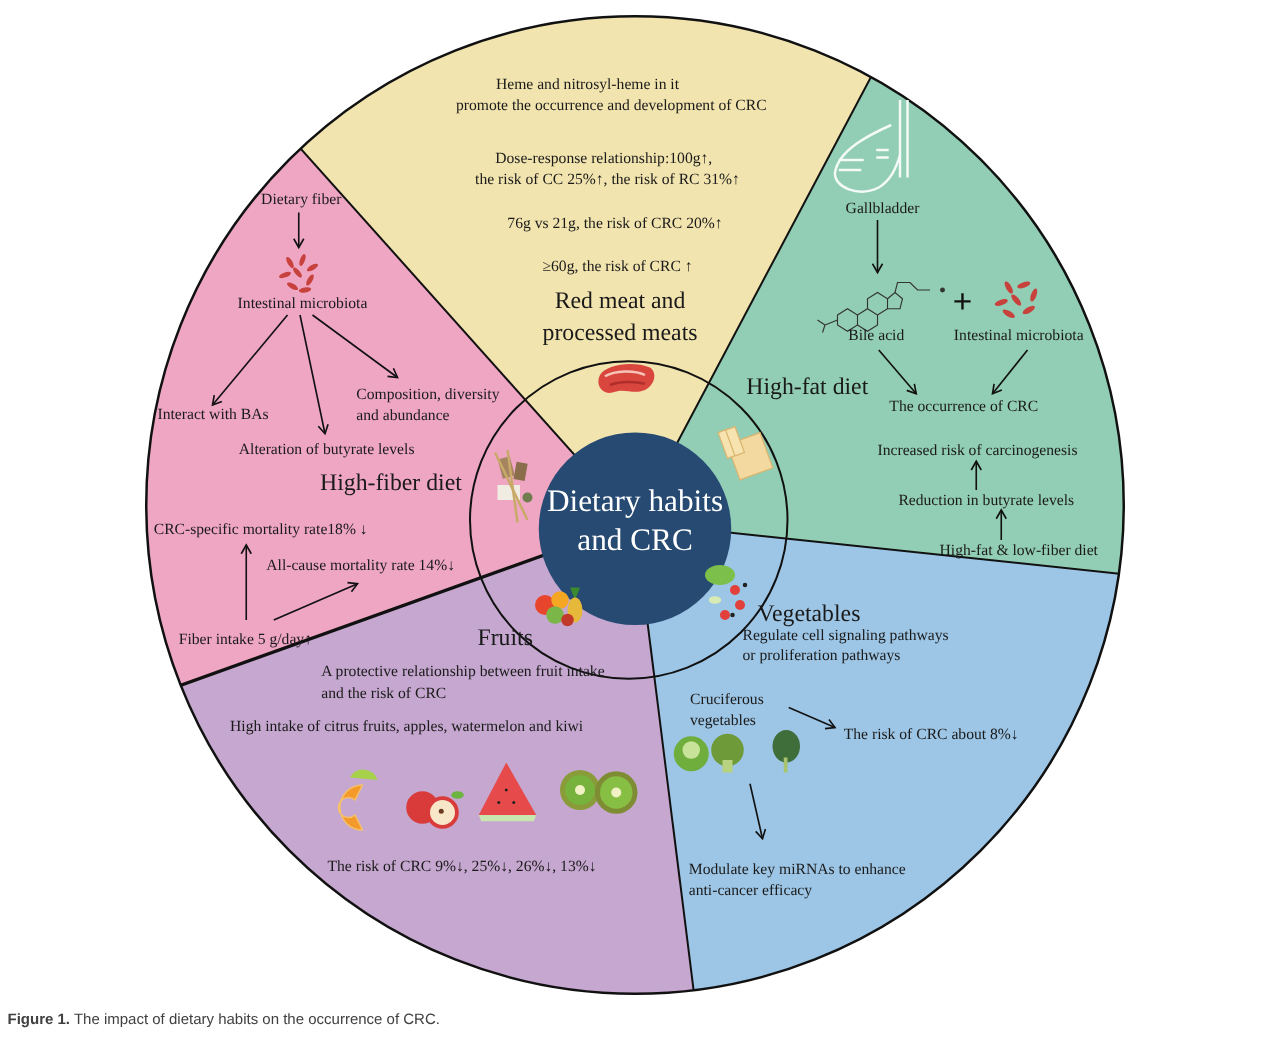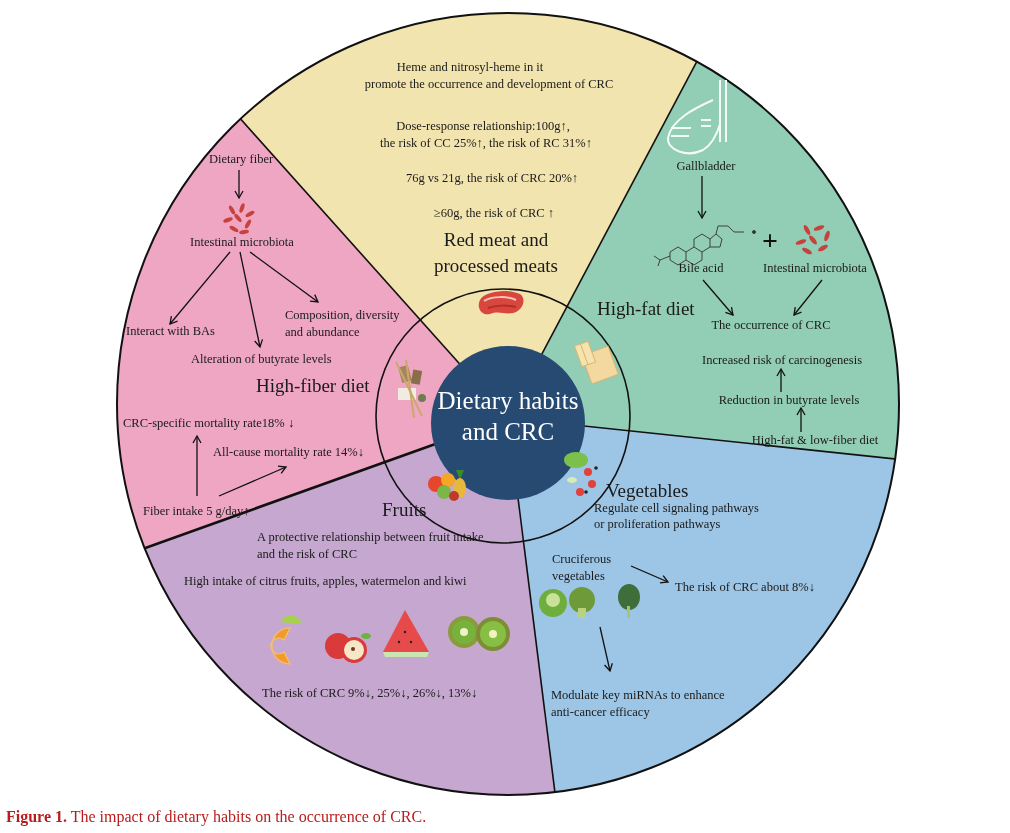--- a/index.html
+++ b/index.html
@@ -3,21 +3,21 @@
 <meta charset="utf-8">
 <style>
   html, body { margin:0; padding:0; background:#ffffff; }
   body { width:1010px; height:833px; position:relative; overflow:hidden; font-family:"Liberation Serif", "DejaVu Serif", serif; color:#1a1a1a; }
   #stage { position:absolute; left:0; top:0; width:1010px; height:833px; }
   svg text { font-family:"Liberation Serif", "DejaVu Serif", serif; }
   .t { font-size:12.5px; fill:#1a1a1a; }
   .title { font-size:19px; fill:#1a1a1a; }
   .center-text { font-size:25px; fill:#ffffff; }
   .arrow { stroke:#111; stroke-width:1.3; fill:none; marker-end:url(#ah); }
-  .caption { position:absolute; left:6px; top:808px; font-family:Liberation Serif, serif; font-size:16px; color:#b91c1c; }
+  .caption { position:absolute; left:6px; top:808px; font-family:Liberation Sans, sans-serif; font-size:12px; color:#404040; }
   .caption b { font-weight:bold; }
 </style>
 </head>
 <body>
 
 <svg id="stage" width="1010" height="833" viewBox="0 0 1010 833">
   <defs>
     <marker id="ah" markerWidth="10" markerHeight="10" refX="8" refY="5" orient="auto" markerUnits="userSpaceOnUse">
       <path d="M1,1 L8,5 L1,9" fill="none" stroke="#111" stroke-width="1.3"></path>
     </marker>

